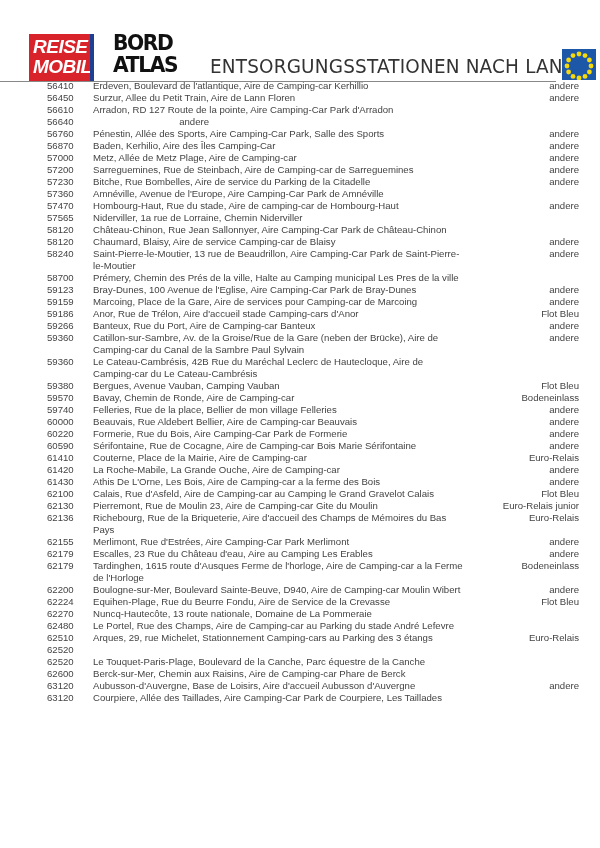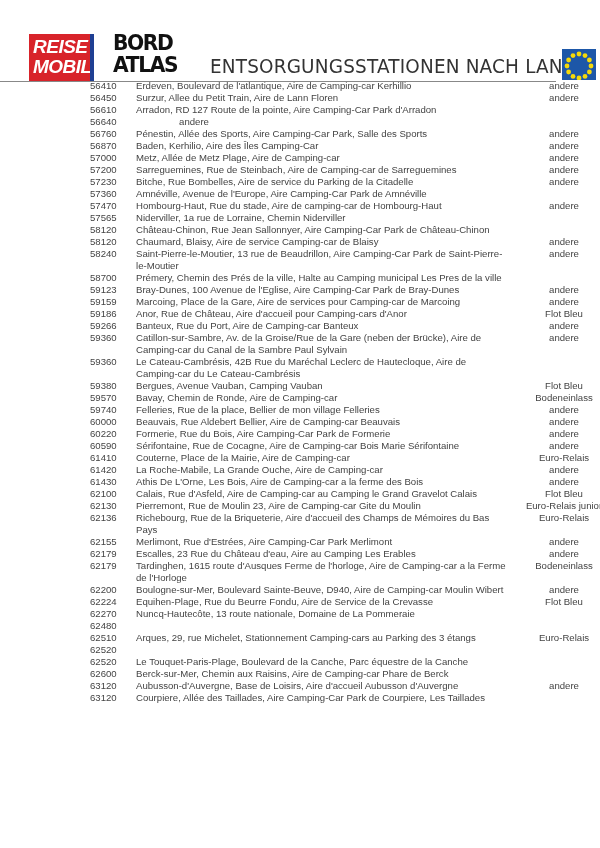--- a/index.html
+++ b/index.html
@@ -17,24 +17,24 @@
                color: #111; font-weight: bold; font-size: 22px; line-height: 22px;
                letter-spacing: -1.5px; font-family: "DejaVu Sans", sans-serif; transform: scaleX(0.92);
                transform-origin: left top; }
   .title { position: absolute; left: 210px; top: 50px; font-size: 20px; letter-spacing: 0.2px;
            color: #333; font-family: "DejaVu Sans", sans-serif; font-weight: normal; white-space: nowrap;
            transform: scaleX(0.92); transform-origin: left top; }
   .eu-flag { position: absolute; left: 562px; top: 45px; width: 34px; height: 31px;
              background: #1d57a8; }
   .header-rule { position: absolute; left: 0; top: 77px; width: 556px; height: 1px; background: #888; }
   .rows { position: absolute; left: 0; top: 80px; width: 600px; }
-  .row { display: flex; font-size: 9.6px; line-height: 12px; color: #444; padding-left: 43px; }
+  .row { display: flex; font-size: 9.6px; line-height: 12px; color: #444; }
   .row .zip { width: 46px; padding-left: 47px; flex: none; }
   .row .addr { width: 370px; flex: none; }
-  .row .type { width: 116px; text-align: center; flex: none; }
+  .row .type { width: 116px; text-align: right; flex: none; }
 </style>
 </head>
 <body>
 
 <div class="header">
   <div class="logo-reise">
     <div>REISE</div>
     <div>MOBIL</div>
     <span class="stripe"></span>
   </div>
@@ -149,21 +149,21 @@
       <div class="addr">Bray-Dunes, 100 Avenue de l'Eglise, Aire Camping-Car Park de Bray-Dunes</div>
       <div class="type">andere</div>
     </div>
     <div class="row">
       <div class="zip">59159</div>
       <div class="addr">Marcoing, Place de la Gare, Aire de services pour Camping-car de Marcoing</div>
       <div class="type">andere</div>
     </div>
     <div class="row">
       <div class="zip">59186</div>
-      <div class="addr">Anor, Rue de Château, Aire d'accueil pour Camping-cars d'Anor</div>
+      <div class="addr">Anor, Rue de Trélon, Aire d'accueil stade Camping-cars d'Anor</div>
       <div class="type">Flot Bleu</div>
     </div>
     <div class="row">
       <div class="zip">59266</div>
       <div class="addr">Banteux, Rue du Port, Aire de Camping-car Banteux</div>
       <div class="type">andere</div>
     </div>
     <div class="row">
       <div class="zip">59360</div>
       <div class="addr">Catillon-sur-Sambre, Av. de la Groise/Rue de la Gare (neben der Brücke), Aire de Camping-car du Canal de la Sambre Paul Sylvain</div>
@@ -259,20 +259,21 @@
       <div class="addr">Equihen-Plage, Rue du Beurre Fondu, Aire de Service de la Crevasse</div>
       <div class="type">Flot Bleu</div>
     </div>
     <div class="row">
       <div class="zip">62270</div>
       <div class="addr">Nuncq-Hautecôte, 13 route nationale, Domaine de La Pommeraie</div>
       <div class="type"></div>
     </div>
     <div class="row">
       <div class="zip">62480</div>
+      <div class="addr">Le Portel, Rue des Champs, Aire de Camping-car au Parking du stade André Lefevre</div>
       <div class="type"></div>
     </div>
     <div class="row">
       <div class="zip">62510</div>
       <div class="addr">Arques, 29, rue Michelet, Stationnement Camping-cars au Parking des 3 étangs</div>
       <div class="type">Euro-Relais</div>
     </div>
     <div class="row">
       <div class="zip">62520</div>
       <div class="type"></div>

